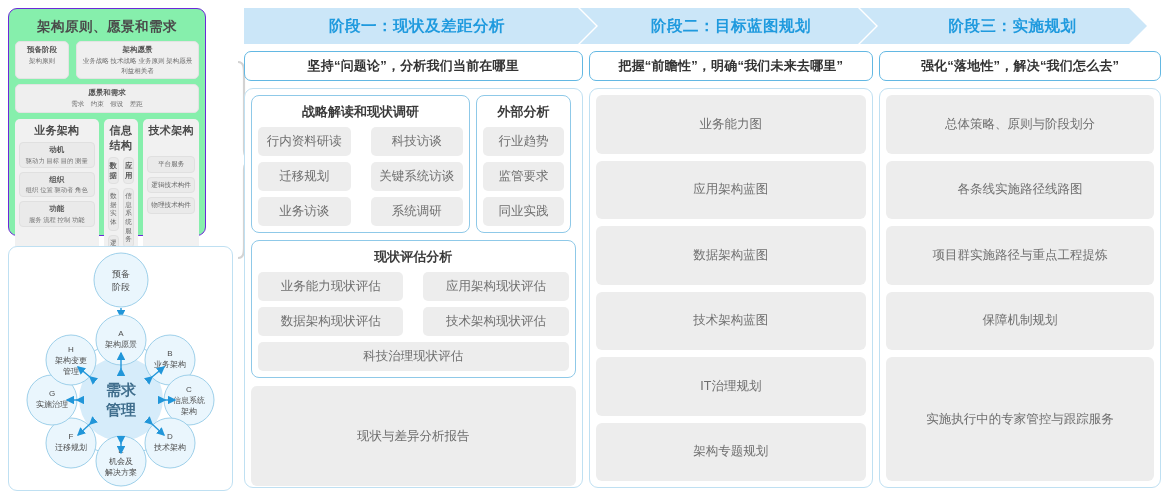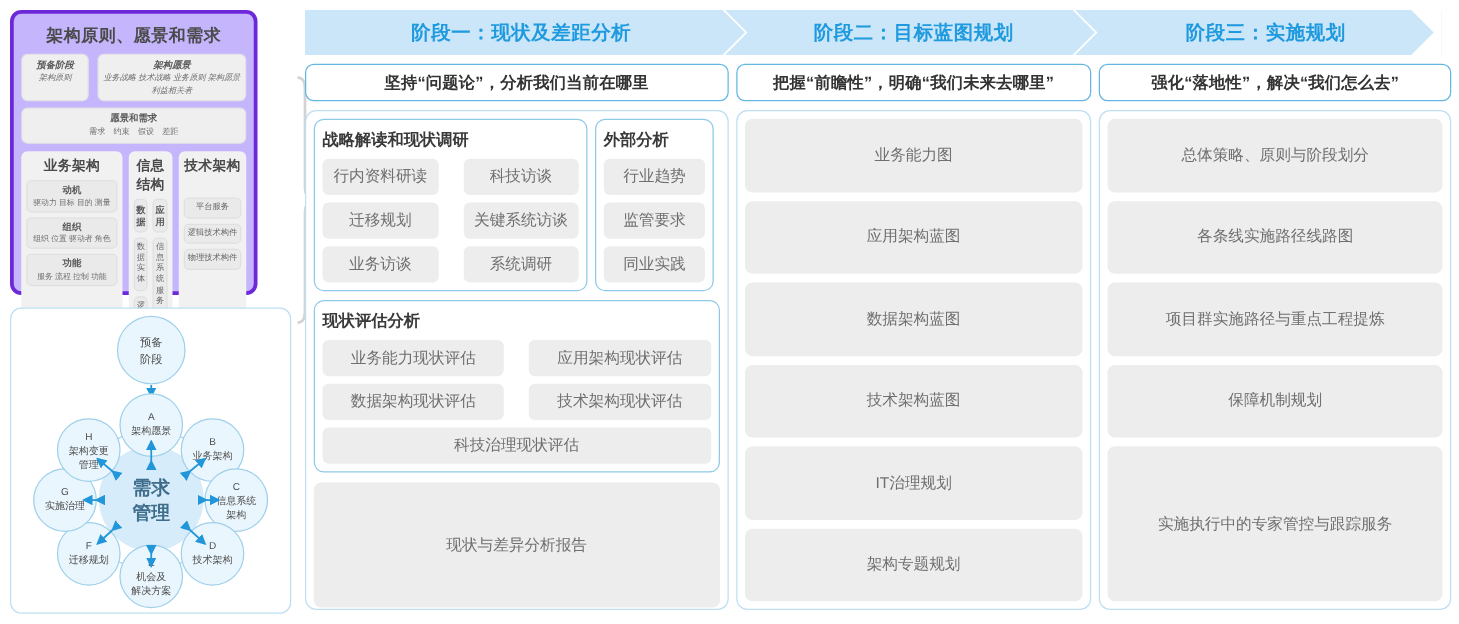--- a/index.html
+++ b/index.html
@@ -14,37 +14,37 @@
   
   .board { position: relative; width: 1167px; height: 499px; }
 
   
   .left-col {
     position: absolute; left: 8px; top: 8px;
     width: 225px; height: 483px;
   }
   .panel-togaf {
     position: absolute; left: 0; top: 0; width: 198px; height: 228px;
-    border: 3px solid #6d28d9; border-radius: 9px; background: #c4b5fd;
+    border: 1px solid #6d28d9; border-radius: 9px; background: #86efac;
     padding: 6px 6px;
   }
   .panel-adm {
     position: absolute; left: 0; top: 238px; width: 225px; height: 245px;
     border: 1px solid #bfe0f2; border-radius: 9px; background: #fff;
   }
 
   
   .tg-title {
     text-align: center; font-weight: bold; font-size: 13.5px;
     color: #4a4a4a; letter-spacing: .5px; padding: 3px 0 5px;
   }
   .gbox {
     background: #efefef; border-radius: 5px; border: 1px solid #e3e3e3;
   }
-  .tg-row { display: flex; gap: 7px; margin-bottom: 5px; font-style: italic; }
+  .tg-row { display: flex; gap: 7px; margin-bottom: 5px; }
   .tg-cell-head {
     font-size: 7.5px; font-weight: bold; color: #5a5a5a; text-align: center;
     line-height: 1.45;
   }
   .tg-cell-sub {
     font-size: 6.5px; color: #6e6e6e; text-align: center; line-height: 1.5;
   }
   .tg-prep { width: 54px; padding: 3px 2px; }
   .tg-vision { flex: 1; padding: 3px 3px; }
   .tg-req { padding: 3px 2px; margin-bottom: 6px; }
@@ -123,21 +123,21 @@
     margin-top:7px; border:1px solid #bfe0f2; border-radius:9px; background:#fff;
     padding:6px; height:400px;
   }
 
   
   .p1-top { display:flex; gap:6px; }
   .grp {
     border:1px solid #8fc9e8; border-radius:8px; background:#fff; padding:5px 6px 6px;
   }
   .grp-title {
-    text-align:left; font-weight:bold; font-size:13px; color:#3a3a3a;
+    text-align:center; font-weight:bold; font-size:13px; color:#3a3a3a;
     padding:2px 0 6px;
   }
   .chip {
     background:#ededed; border-radius:5px; color:#6f6f6f; font-size:12.5px;
     display:flex; align-items:center; justify-content:center; height:29px;
   }
   .chip-row { display:flex; gap:20px; margin-bottom:6px; }
   .chip-row:last-child { margin-bottom:0; }
   .chip-row > .chip { flex:1; }
   .grp.research { width:219px; }

